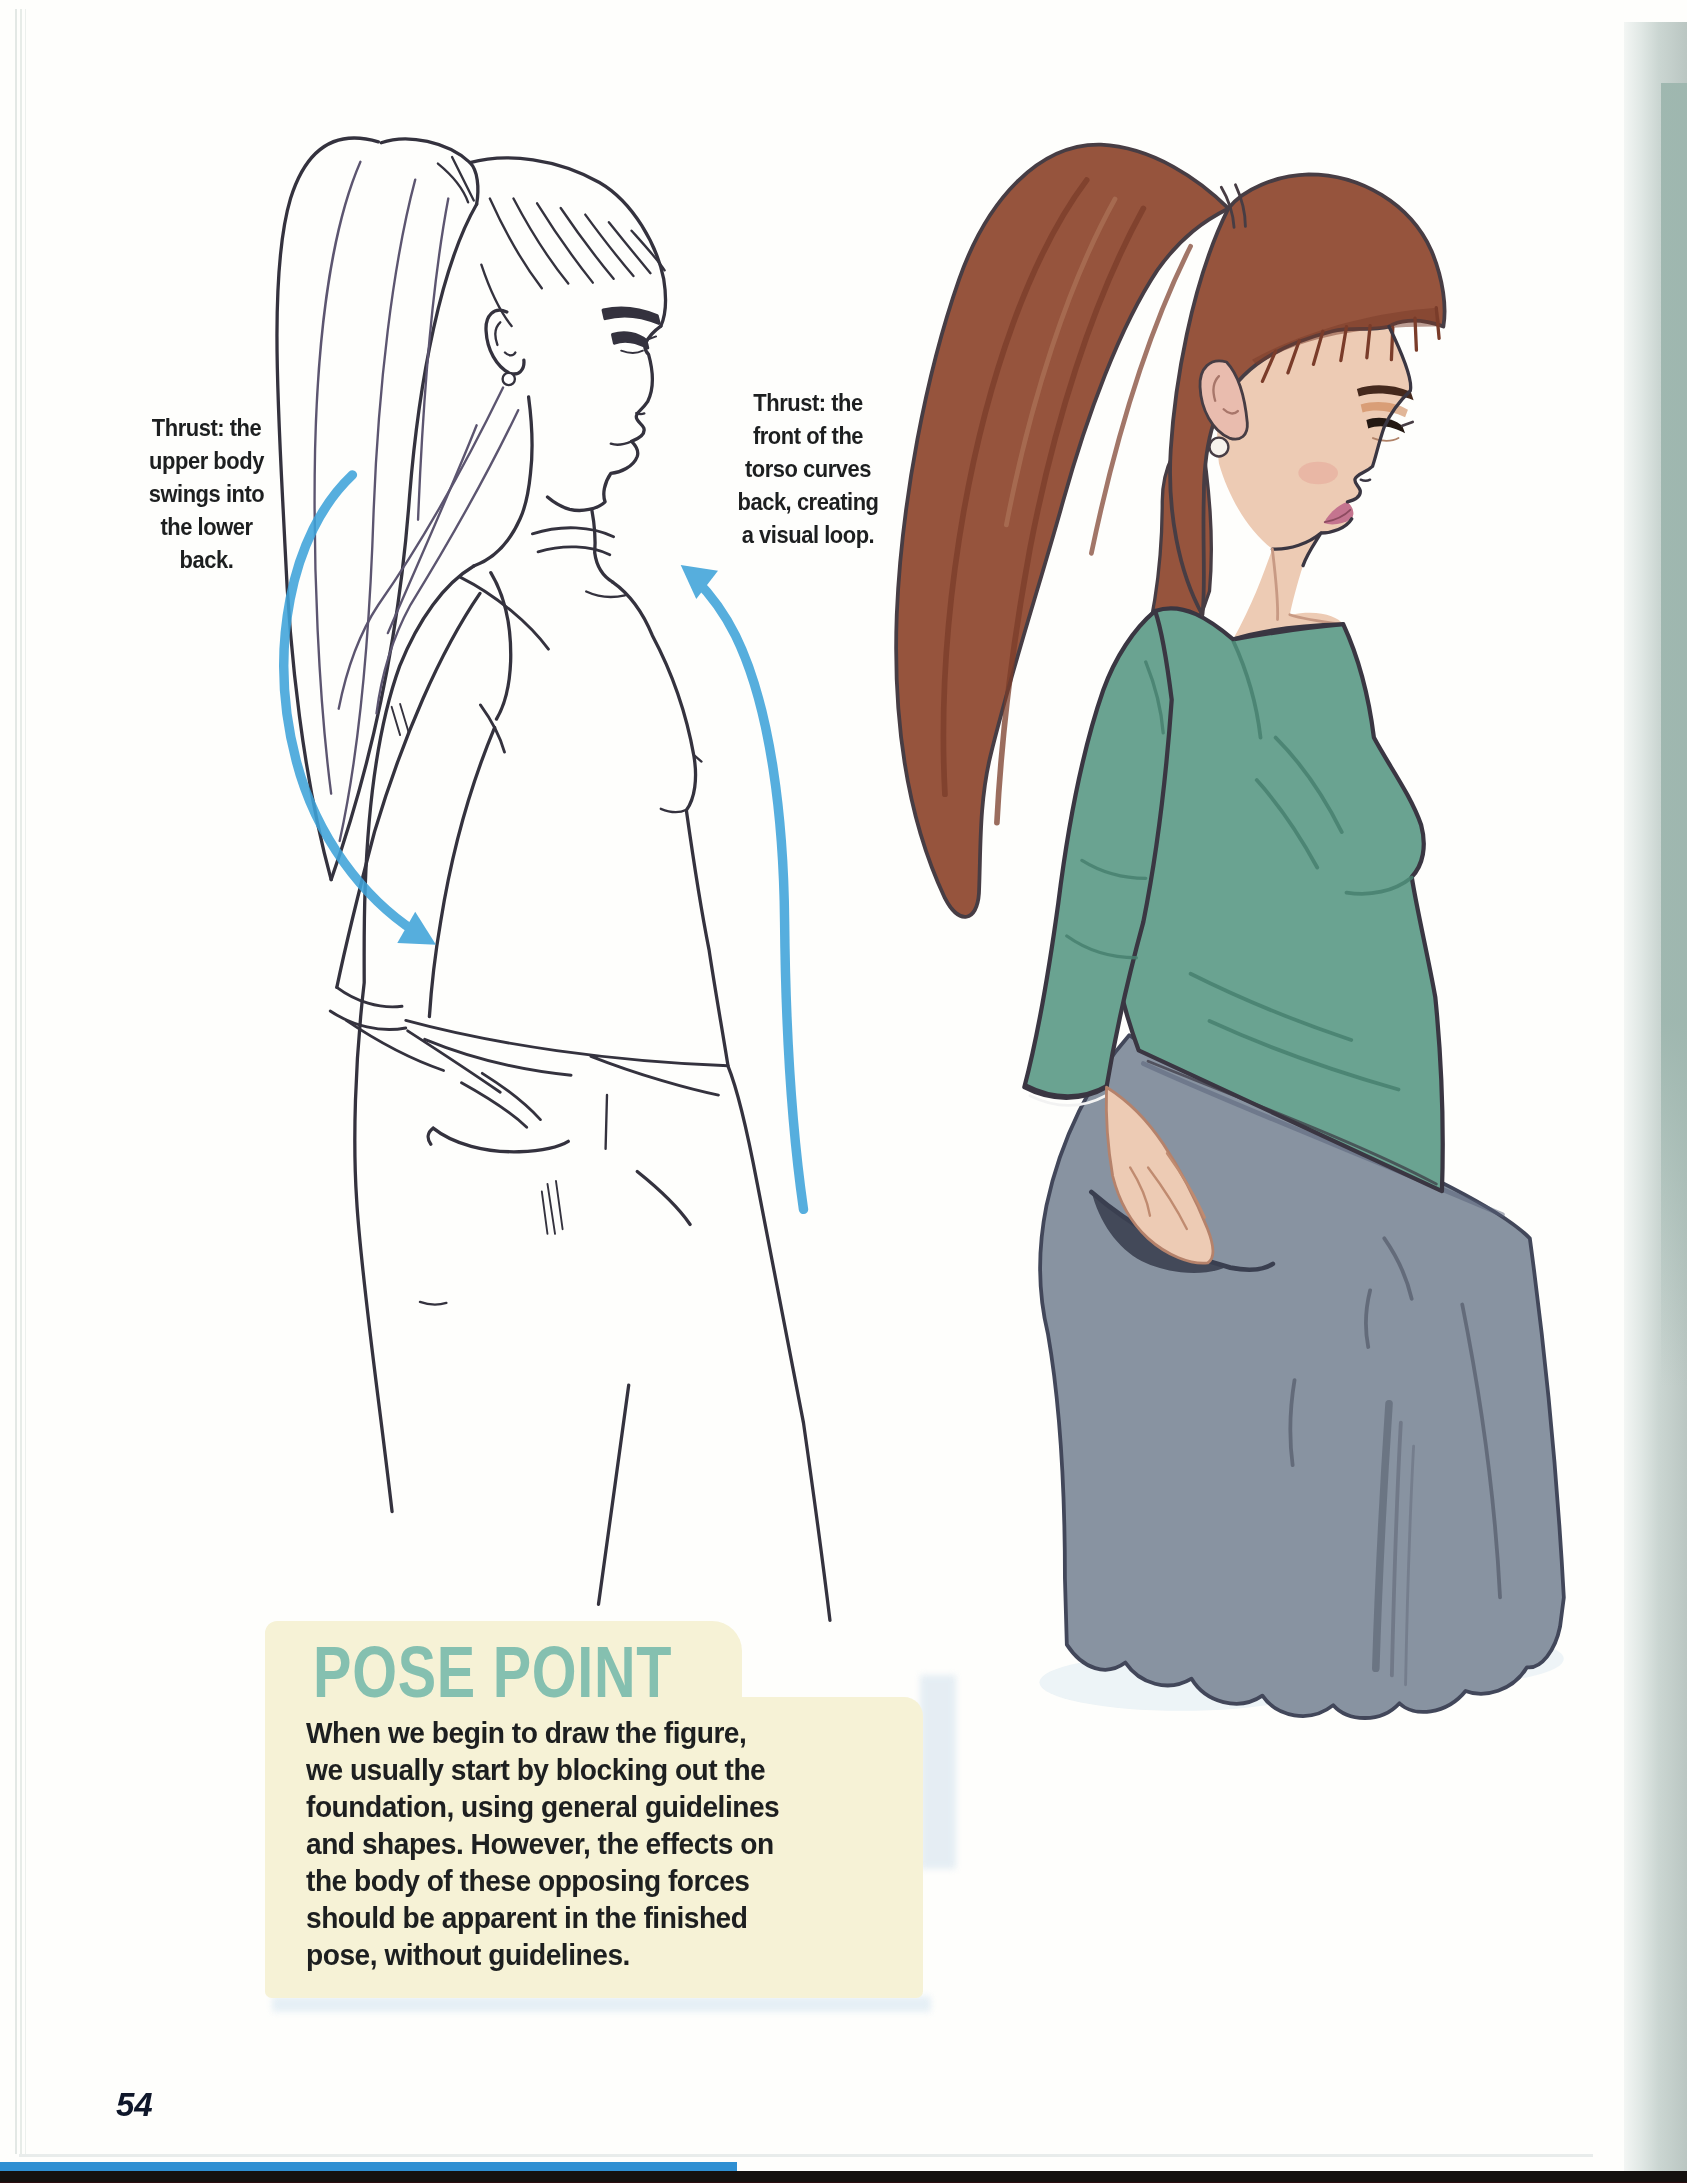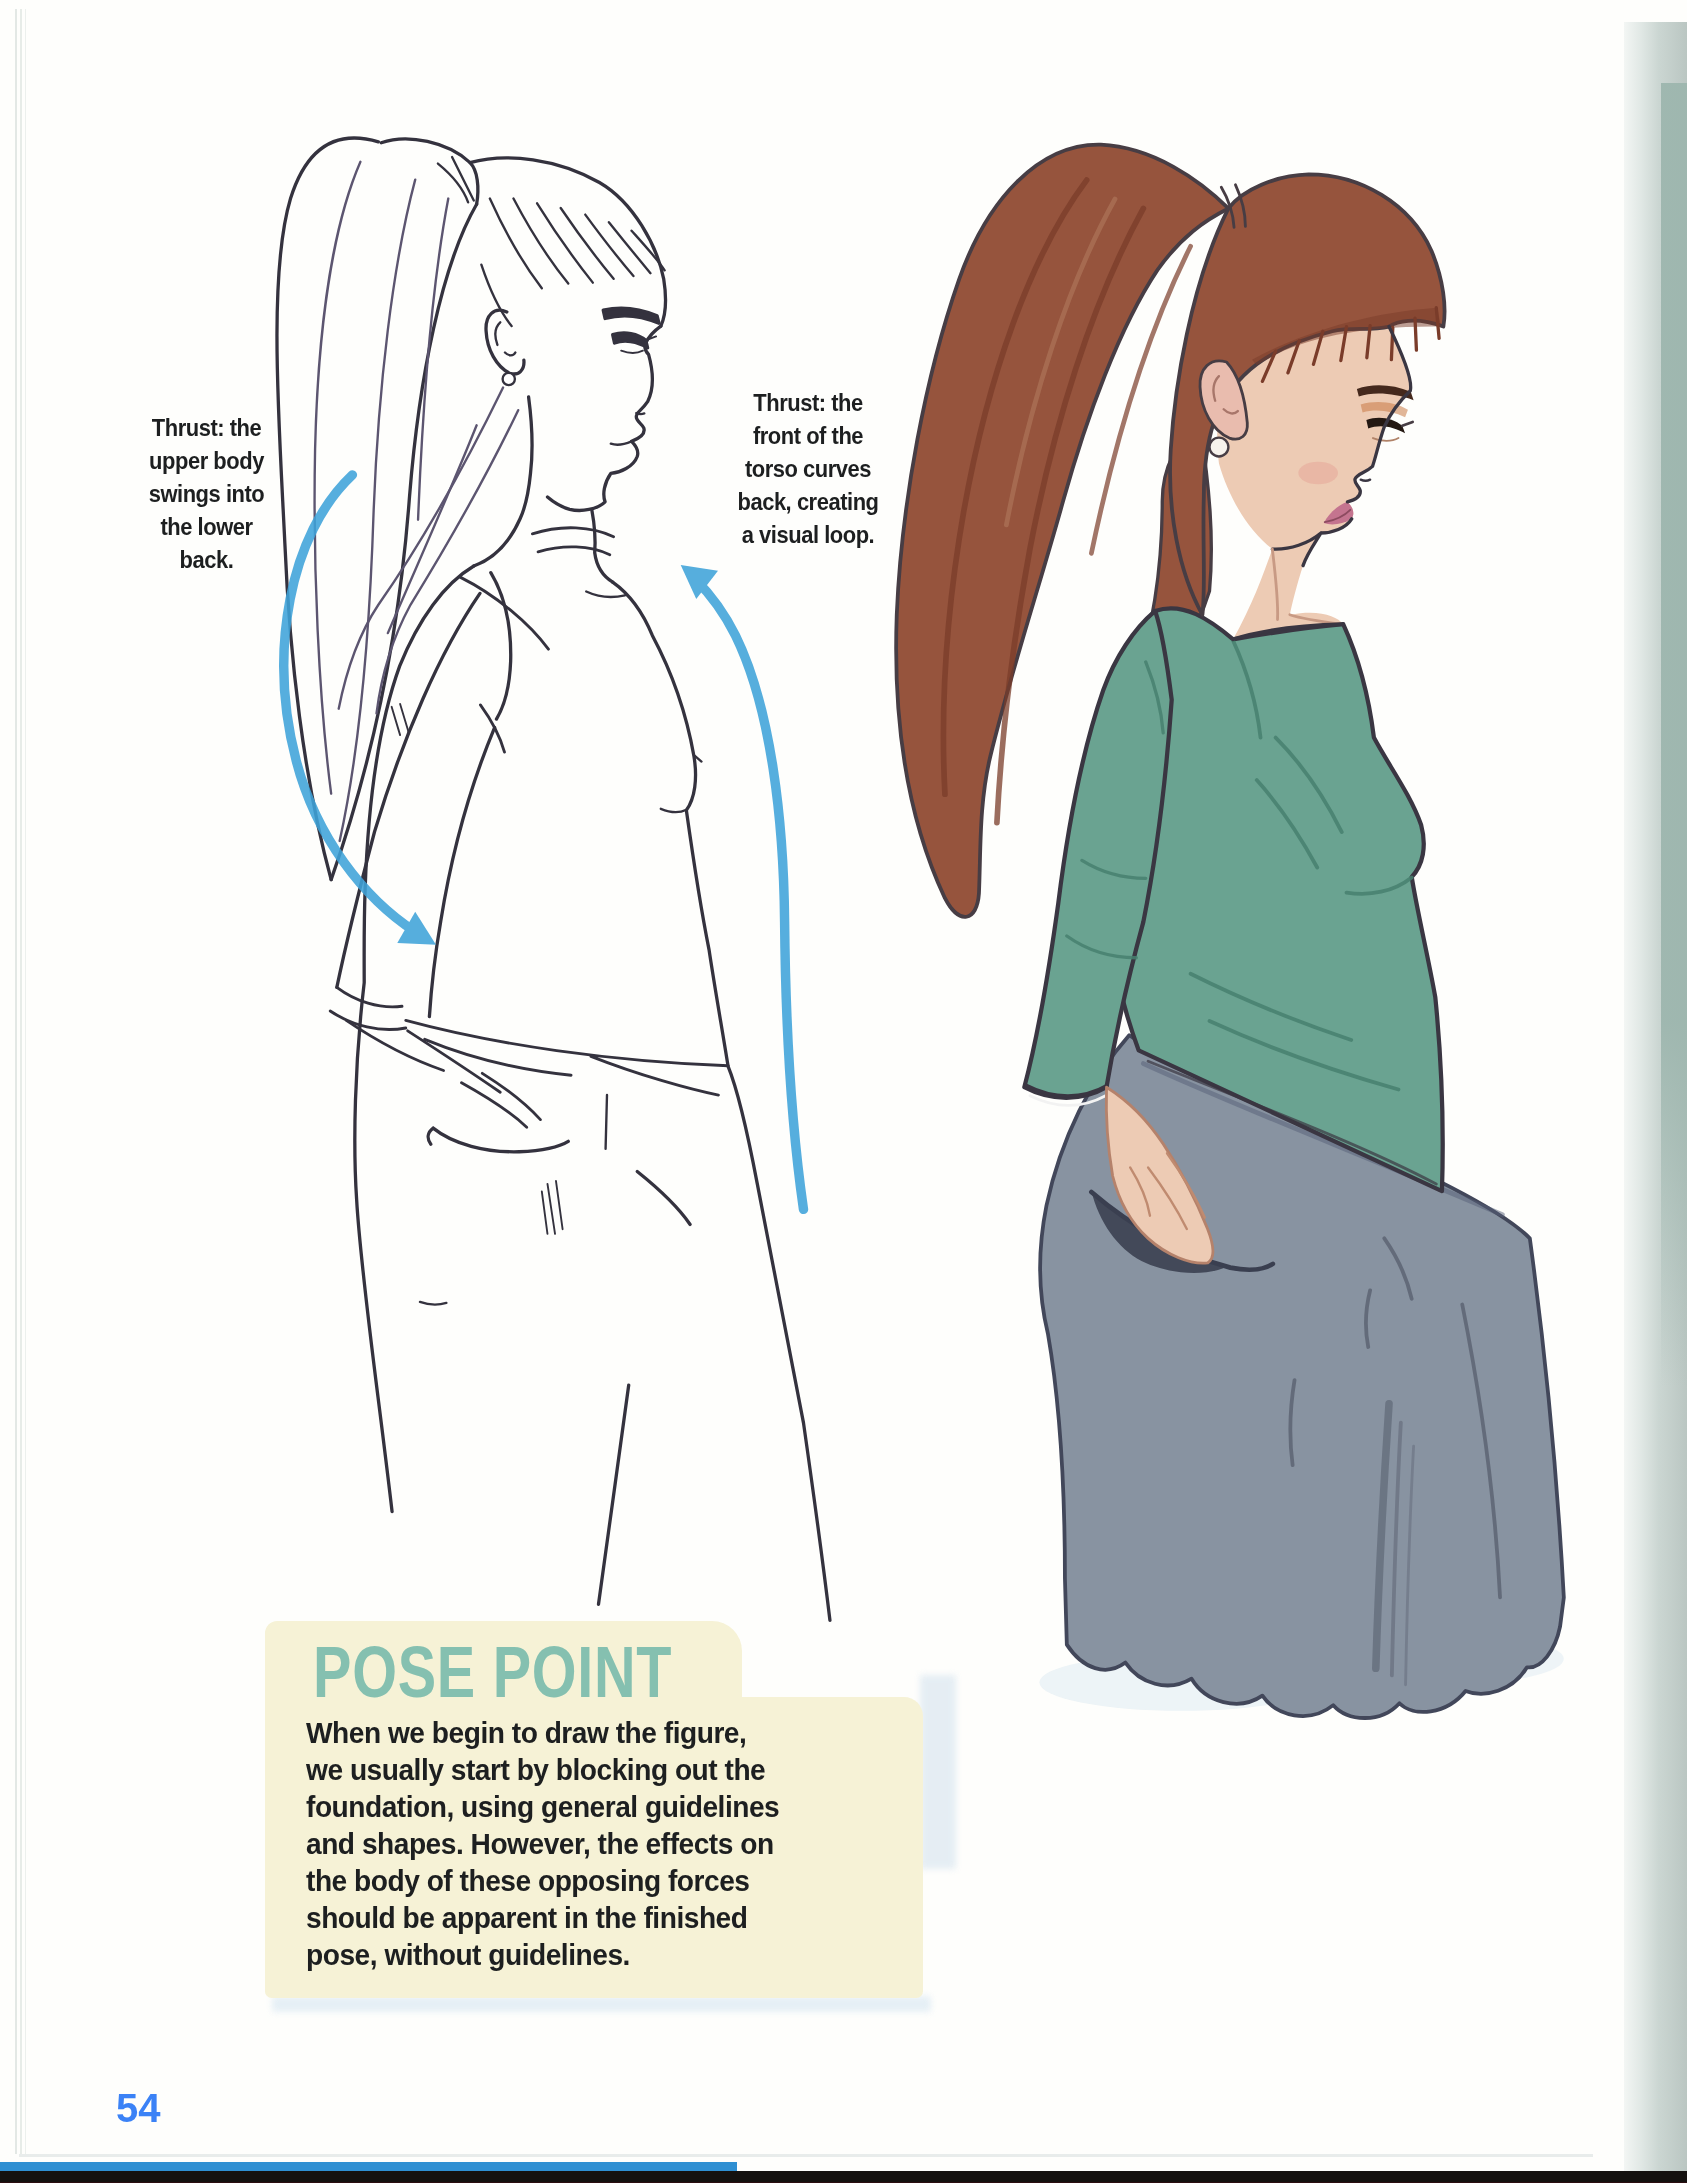--- a/index.html
+++ b/index.html
@@ -31,21 +31,21 @@
     transform:scaleX(.97);transform-origin:left top;z-index:6;}
   
   .wash{position:absolute;filter:blur(3.3px);}
   #wash-box-right{left:920px;top:1675px;width:36px;height:194px;background:#dfeaf2;opacity:.8;}
   #wash-box-bottom{left:272px;top:1996px;width:659px;height:16px;background:#e2edf5;opacity:.85;}
   
   #footer-gray-line{left:19px;top:2154px;width:1574px;height:2.8px;background:#d9dfe0;opacity:.6;}
   #footer-blue{left:0;top:2162px;width:737px;height:10.4px;background:var(--footer-blue,#2e8fd2);}
   #footer-black{left:0;top:2171px;width:1687px;height:12.3px;background:var(--book-edge,#14110f);
     border-bottom:1.9px solid #2b0d10;box-sizing:border-box;}
-  #page-number{position:absolute;left:116px;top:2086px;font-size:40px;font-weight:bold;color:#3b82f6;}
+  #page-number{position:absolute;left:116px;top:2086px;font-size:33px;font-weight:bold;color:#0f172a;font-style:italic;}
   svg{position:absolute;}
   .ink{stroke:var(--ink,#34323e);fill:none;stroke-linecap:round;stroke-linejoin:round;}
 </style>
 </head>
 <body>
 
 <div id="page">
 
   <div class="scanline" style="left:15px;opacity:.55"></div>
   <div class="scanline" style="left:20px;opacity:.45"></div>

